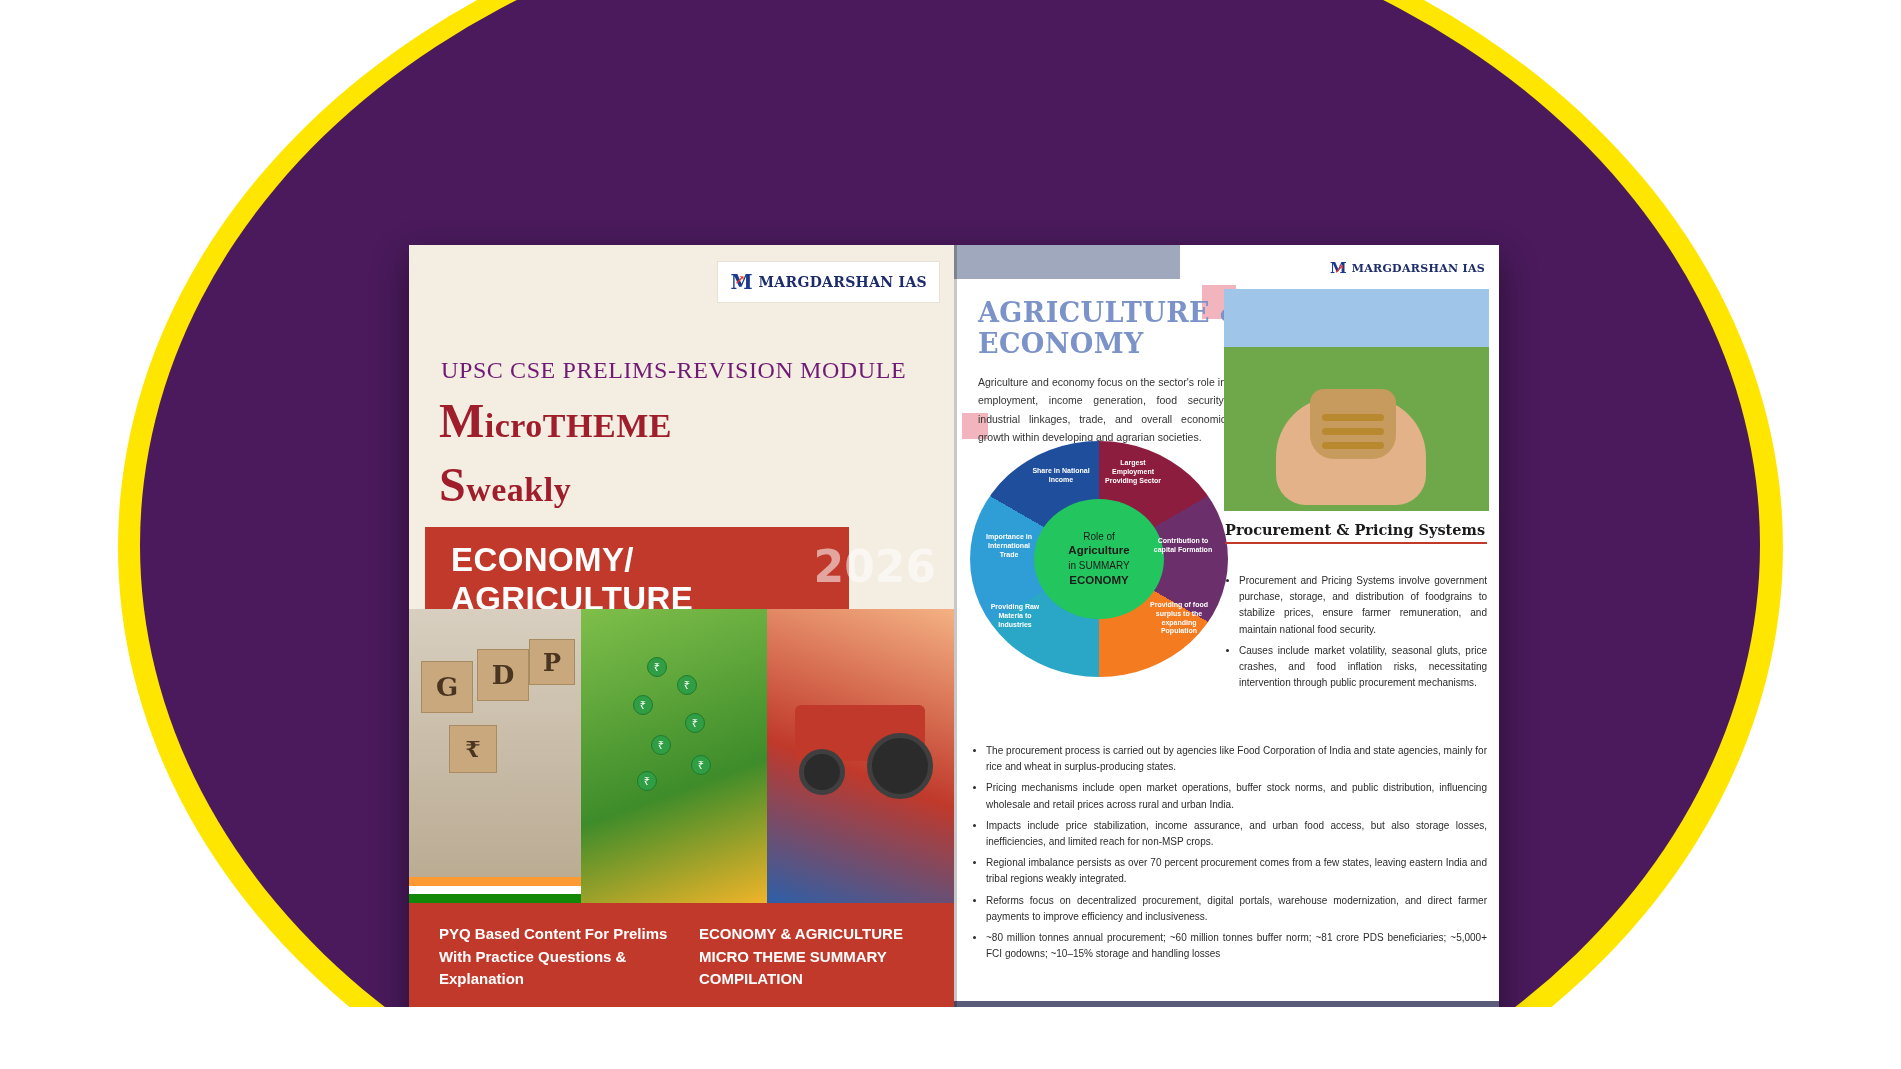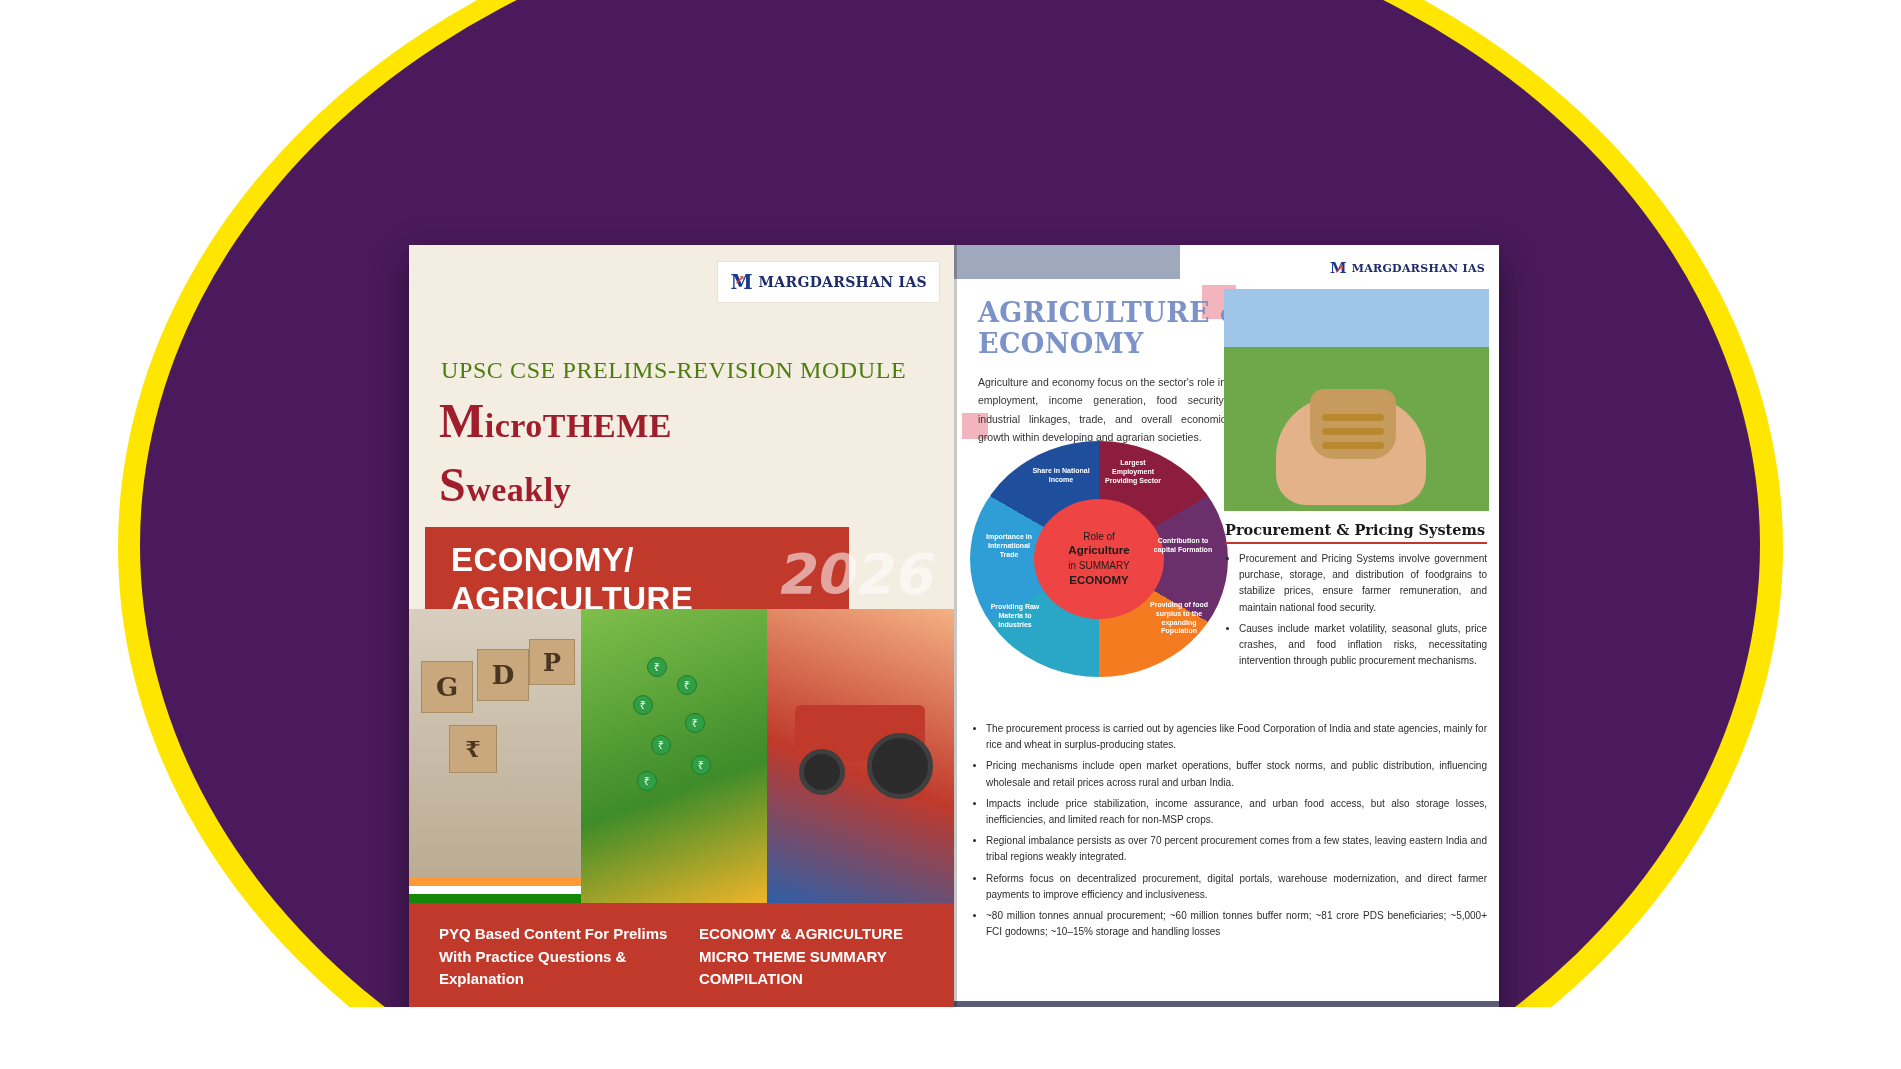--- a/index.html
+++ b/index.html
@@ -83,21 +83,21 @@
   }
   .logo-text {
     font-family: "DejaVu Serif", serif;
     font-size: 14px; font-weight: 700; color: #1d2c6b;
     letter-spacing: .3px;
   }
 
   .kicker {
     position: absolute; left: 32px; top: 112px;
     font-family: "Liberation Serif", serif;
-    font-size: 24px; letter-spacing: .6px; color: #4d7c0f;
+    font-size: 24px; letter-spacing: .6px; color: #701a75;
   }
   .title-1, .title-2 {
     position: absolute; left: 30px;
     font-family: "Liberation Serif", serif;
     color: #a01d2b; font-weight: 700;
   }
   .title-1 { top: 148px; font-size: 48px; letter-spacing: .5px; }
   .title-2 { top: 212px; font-size: 48px; letter-spacing: .5px; }
   .title-1 .sm, .title-2 .sm { font-size: 34px; text-align: center; }
 
@@ -106,24 +106,23 @@
     width: 424px; height: 108px;
     background: #c0392b;
     color: #fff;
     font-size: 33px; font-weight: 700;
     padding: 14px 0 0 26px;
     line-height: 1.18;
     letter-spacing: .4px;
   }
   .year {
     position: absolute; right: 18px; top: 296px;
-    font-size: 56px; font-weight: 700;
+    font-size: 44px; font-weight: 700;
     color: rgba(255,255,255,.55);
     font-family: "DejaVu Sans", sans-serif;
-    font-style: italic;
   }
   .photo-strip {
     position: absolute; left: 0; top: 364px;
     width: 545px; height: 294px;
     display: flex;
   }
   .ph { position: relative; overflow: hidden; }
   .ph1 { width: 172px; background: linear-gradient(#d8cfc0, #b8a88f); }
   .ph2 { width: 186px; background: linear-gradient(160deg,#7fbf4b,#3e8c2a 60%,#f0b429); }
   .ph3 { width: 187px; background: linear-gradient(200deg,#f4b183,#c0392b 55%,#2d5fa8); }
@@ -222,32 +221,32 @@
     position: absolute; right: 12px; top: 297px; width: 262px; height: 2px;
     background: #c0392b;
   }
   .rp-bullets-right {
     position: absolute; right: 12px; top: 306px; width: 262px;
   }
   .rp-bullets-right li {
     font-size: 10px; line-height: 1.62; color: #2b2b2b;
     text-align: justify; margin-bottom: 5px;
   }
-  ul { padding-left: 14px; }
+  ul { padding-left: 14px; margin-top: 22px; }
 
   
   .donut-wrap { position: absolute; left: 16px; top: 196px; width: 258px; height: 236px; }
   .donut {
     position: absolute; left: 0; top: 0; width: 258px; height: 236px;
     border-radius: 50%;
   }
   .donut-center {
     position: absolute; left: 64px; top: 58px;
     width: 130px; height: 120px; border-radius: 50%;
-    background: #ef4444;
+    background: #22c55e;
     display: flex; flex-direction: column; align-items: center; justify-content: center;
     text-align: left; font-size: 10px; color: #1b1b1b; line-height: 1.35;
   }
   .donut-center b { font-size: 11.5px; }
   .seg-label {
     position: absolute; color: #fff; font-size: 7px; font-weight: 700;
     text-align: center; line-height: 1.25; width: 62px;
   }
 
   .rp-bullets-bottom {

